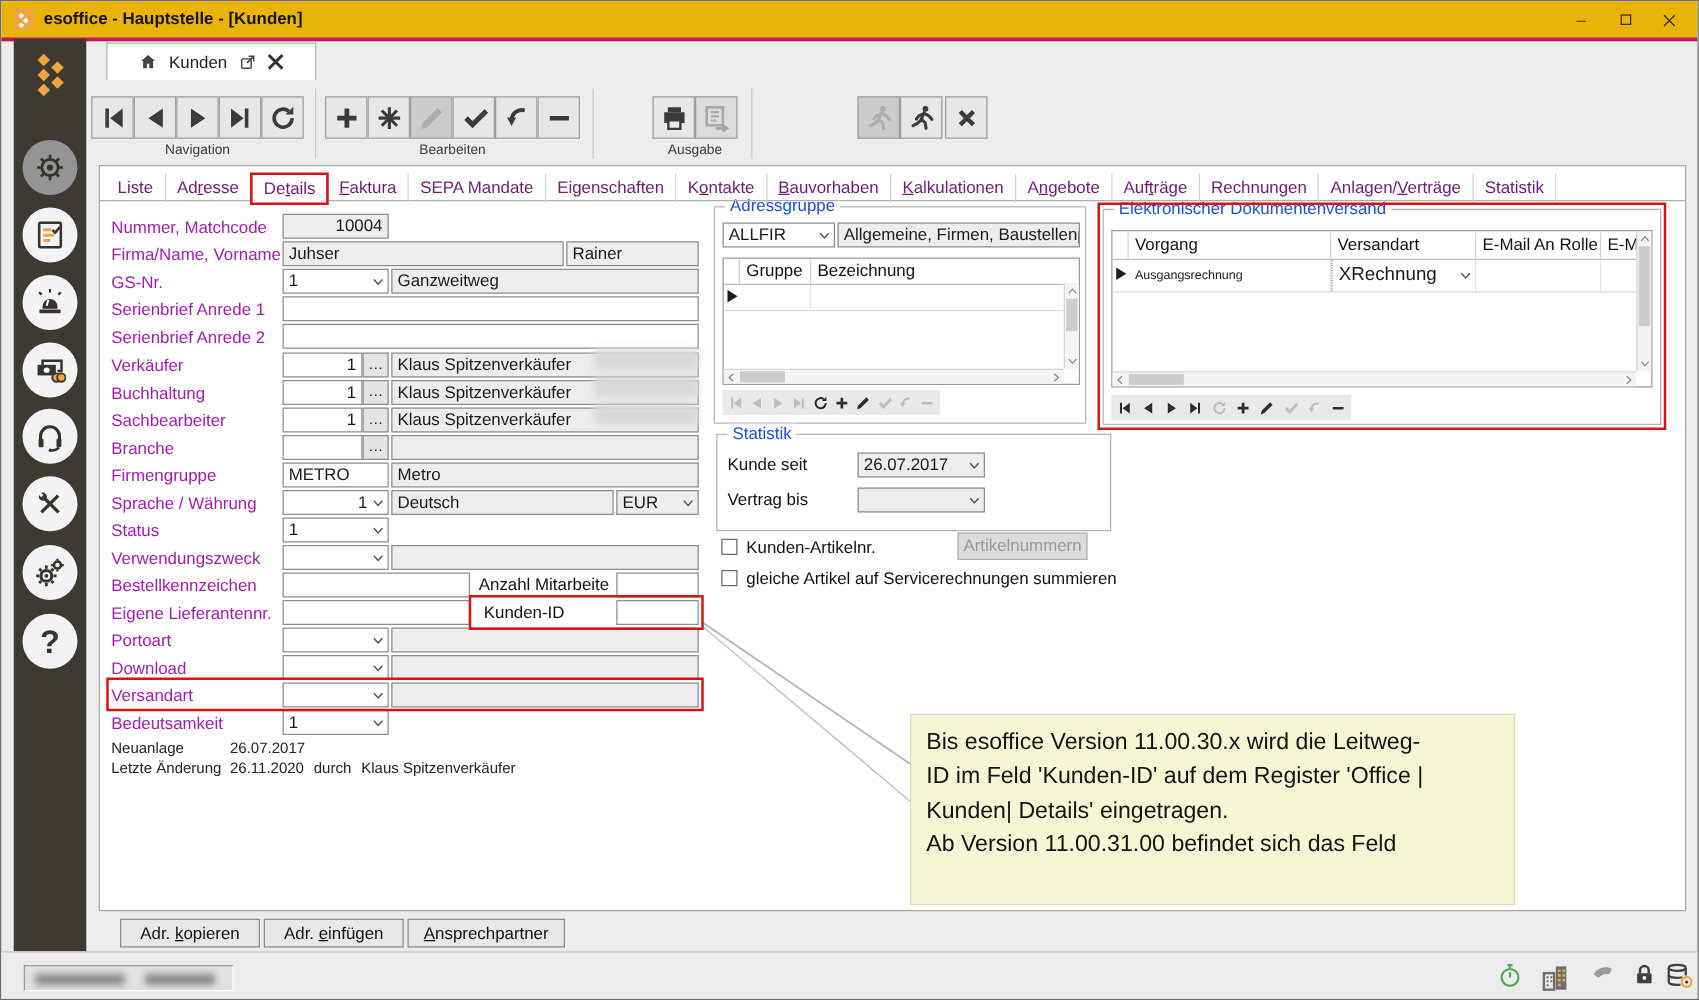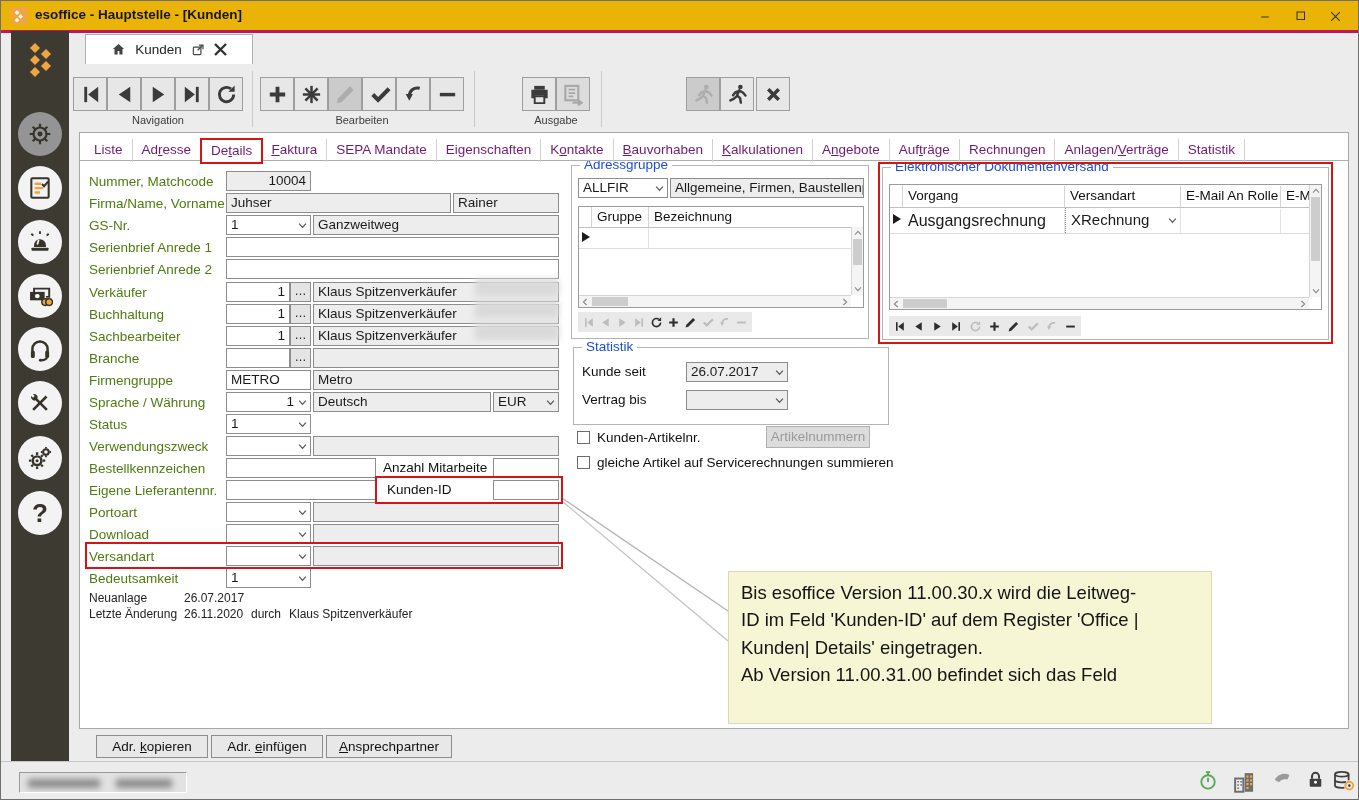--- a/index.html
+++ b/index.html
@@ -42,21 +42,21 @@
 
   
   .page{position:absolute;left:78px;top:131px;width:1270px;height:597px;background:#fff;border:1px solid #a8a8a8}
   .tabline{position:absolute;left:79px;top:159px;width:1268px;height:1px;background:#aeaeae;z-index:1}
   .tabs{position:absolute;left:84px;top:138px;display:flex;z-index:2}
   .tab{padding:2px 9px 3px;font-size:13.5px;color:#701a75;border-right:1px solid #d2d2d2;background:transparent;cursor:pointer;position:relative;line-height:17px}
   .tab.active{background:#fff;border:1px solid #a8a8a8;border-bottom:1px solid #fff;margin-bottom:-1px;z-index:3}
   .red-overlay{position:absolute;left:-2px;top:-2px;right:-2px;bottom:-2px;border:2px solid var(--red);pointer-events:none}
 
   
-  .flabel{position:absolute;left:88px;font-size:13.5px;color:#4d7c0f;line-height:20px;white-space:nowrap}
+  .flabel{position:absolute;left:88px;font-size:13.5px;color:#a21caf;line-height:20px;white-space:nowrap}
   .fld{position:absolute;height:20px;border:1px solid #8d8d8d;background:#fff;font-size:13.5px;line-height:18px;
        padding:0 4px;white-space:nowrap;overflow:hidden}
   .ro{background:#ededed}
   .num{text-align:right}
   .combo{padding-right:16px}
   .chev{position:absolute;right:3px;top:6px;width:9px;height:7px;color:#555}
   .chev svg{display:block;width:9px;height:7px;fill:none;stroke:currentColor;stroke-width:1.6}
   .ell{position:absolute;width:21px;height:20px;background:#e4e4e4;border:1px solid #8d8d8d;
        font-size:12px;line-height:16px;text-align:center;cursor:pointer;color:#222}
   .sublabel{position:absolute;font-size:13.5px;line-height:20px;color:#111;white-space:nowrap}
@@ -67,21 +67,21 @@
   .redbox{position:absolute;border:2px solid var(--red);pointer-events:none;z-index:6}
 
   
   .gbx{position:absolute;border:1px solid #b4b4b4}
   .legend{position:absolute;top:-9px;left:8px;background:#fff;padding:0 4px;font-size:13.5px;color:#1d4ed8;white-space:nowrap}
 
   
   .grid{position:absolute;border:1px solid #9b9b9b;background:#fff}
   .gh{position:absolute;border-right:1px solid #d4d4d4;font-size:13.5px;padding:2px 5px;white-space:nowrap;overflow:hidden;color:#111}
   .ghead-line{position:absolute;left:0;right:0;height:1px;background:#c0c0c0}
-  .gcell{position:absolute;font-size:16px;padding:3px 5px;white-space:nowrap;overflow:hidden;border-right:1px solid #e3e3e3}
+  .gcell{position:absolute;font-size:10px;padding:3px 5px;white-space:nowrap;overflow:hidden;border-right:1px solid #e3e3e3}
   .rowline{position:absolute;height:1px;background:#dcdcdc}
   .marker{position:absolute;width:0;height:0;border-top:5px solid transparent;border-bottom:5px solid transparent;border-left:8px solid #1b1b1b}
   .vscroll{position:absolute;width:12px;background:#f4f4f4;border-left:1px solid #d6d6d6}
   .hscroll{position:absolute;height:12px;background:#f4f4f4;border-top:1px solid #d6d6d6}
   .thumb{position:absolute;background:#cdcdcd}
   .sarr{position:absolute;width:8px;height:8px;color:#8a8a8a}
   .sarr svg{display:block;width:8px;height:8px;fill:none;stroke:currentColor;stroke-width:1.6}
 
   
   .navstrip{position:absolute;background:#e9e9e9;display:flex;align-items:center;padding:1px 2px;gap:1px}

